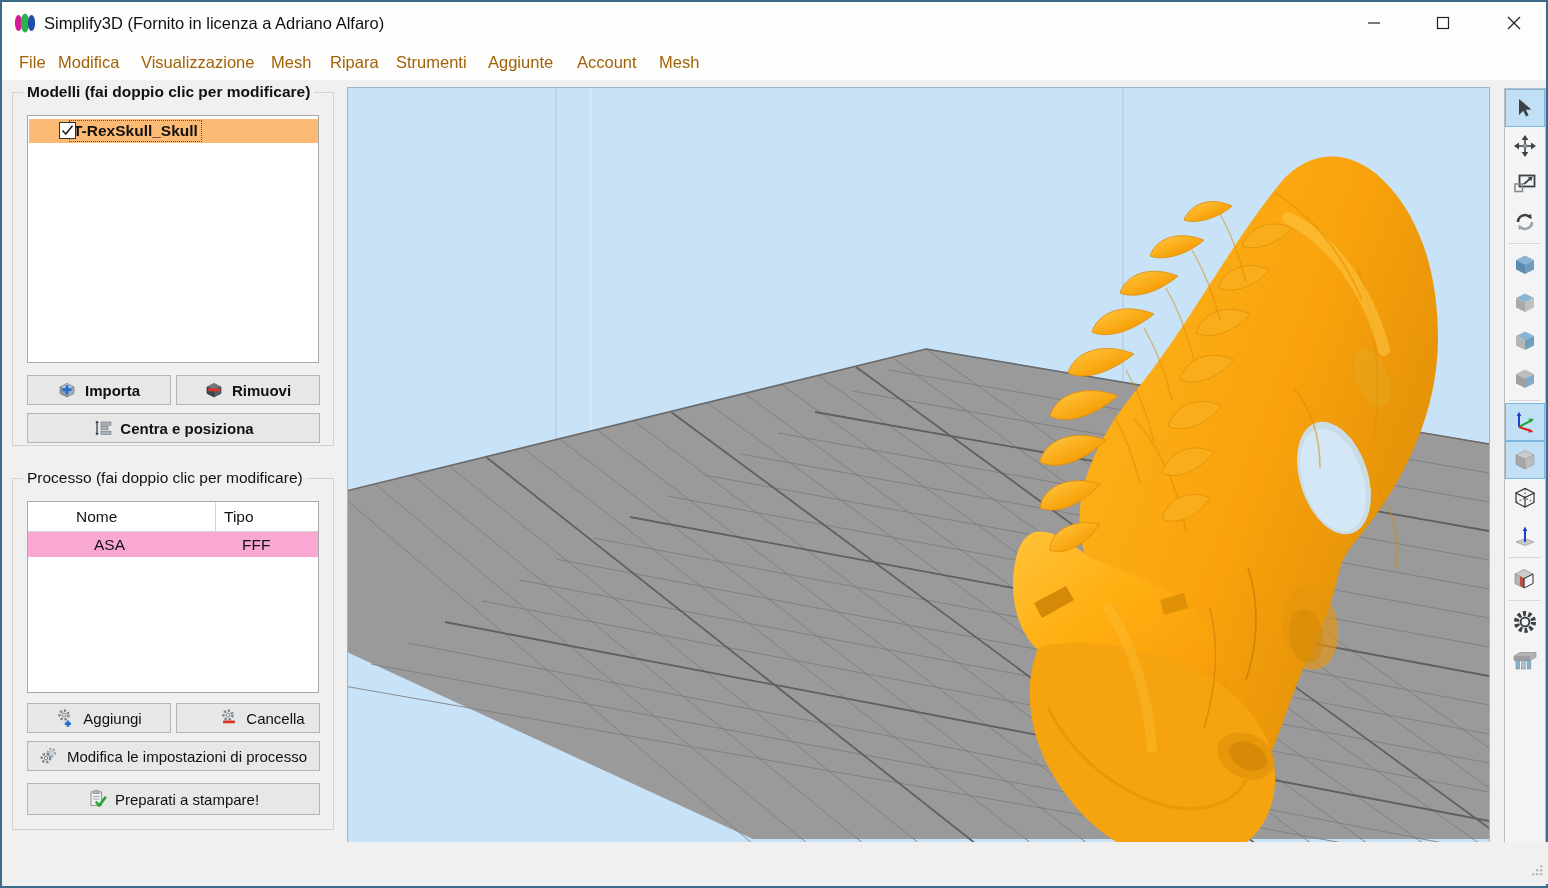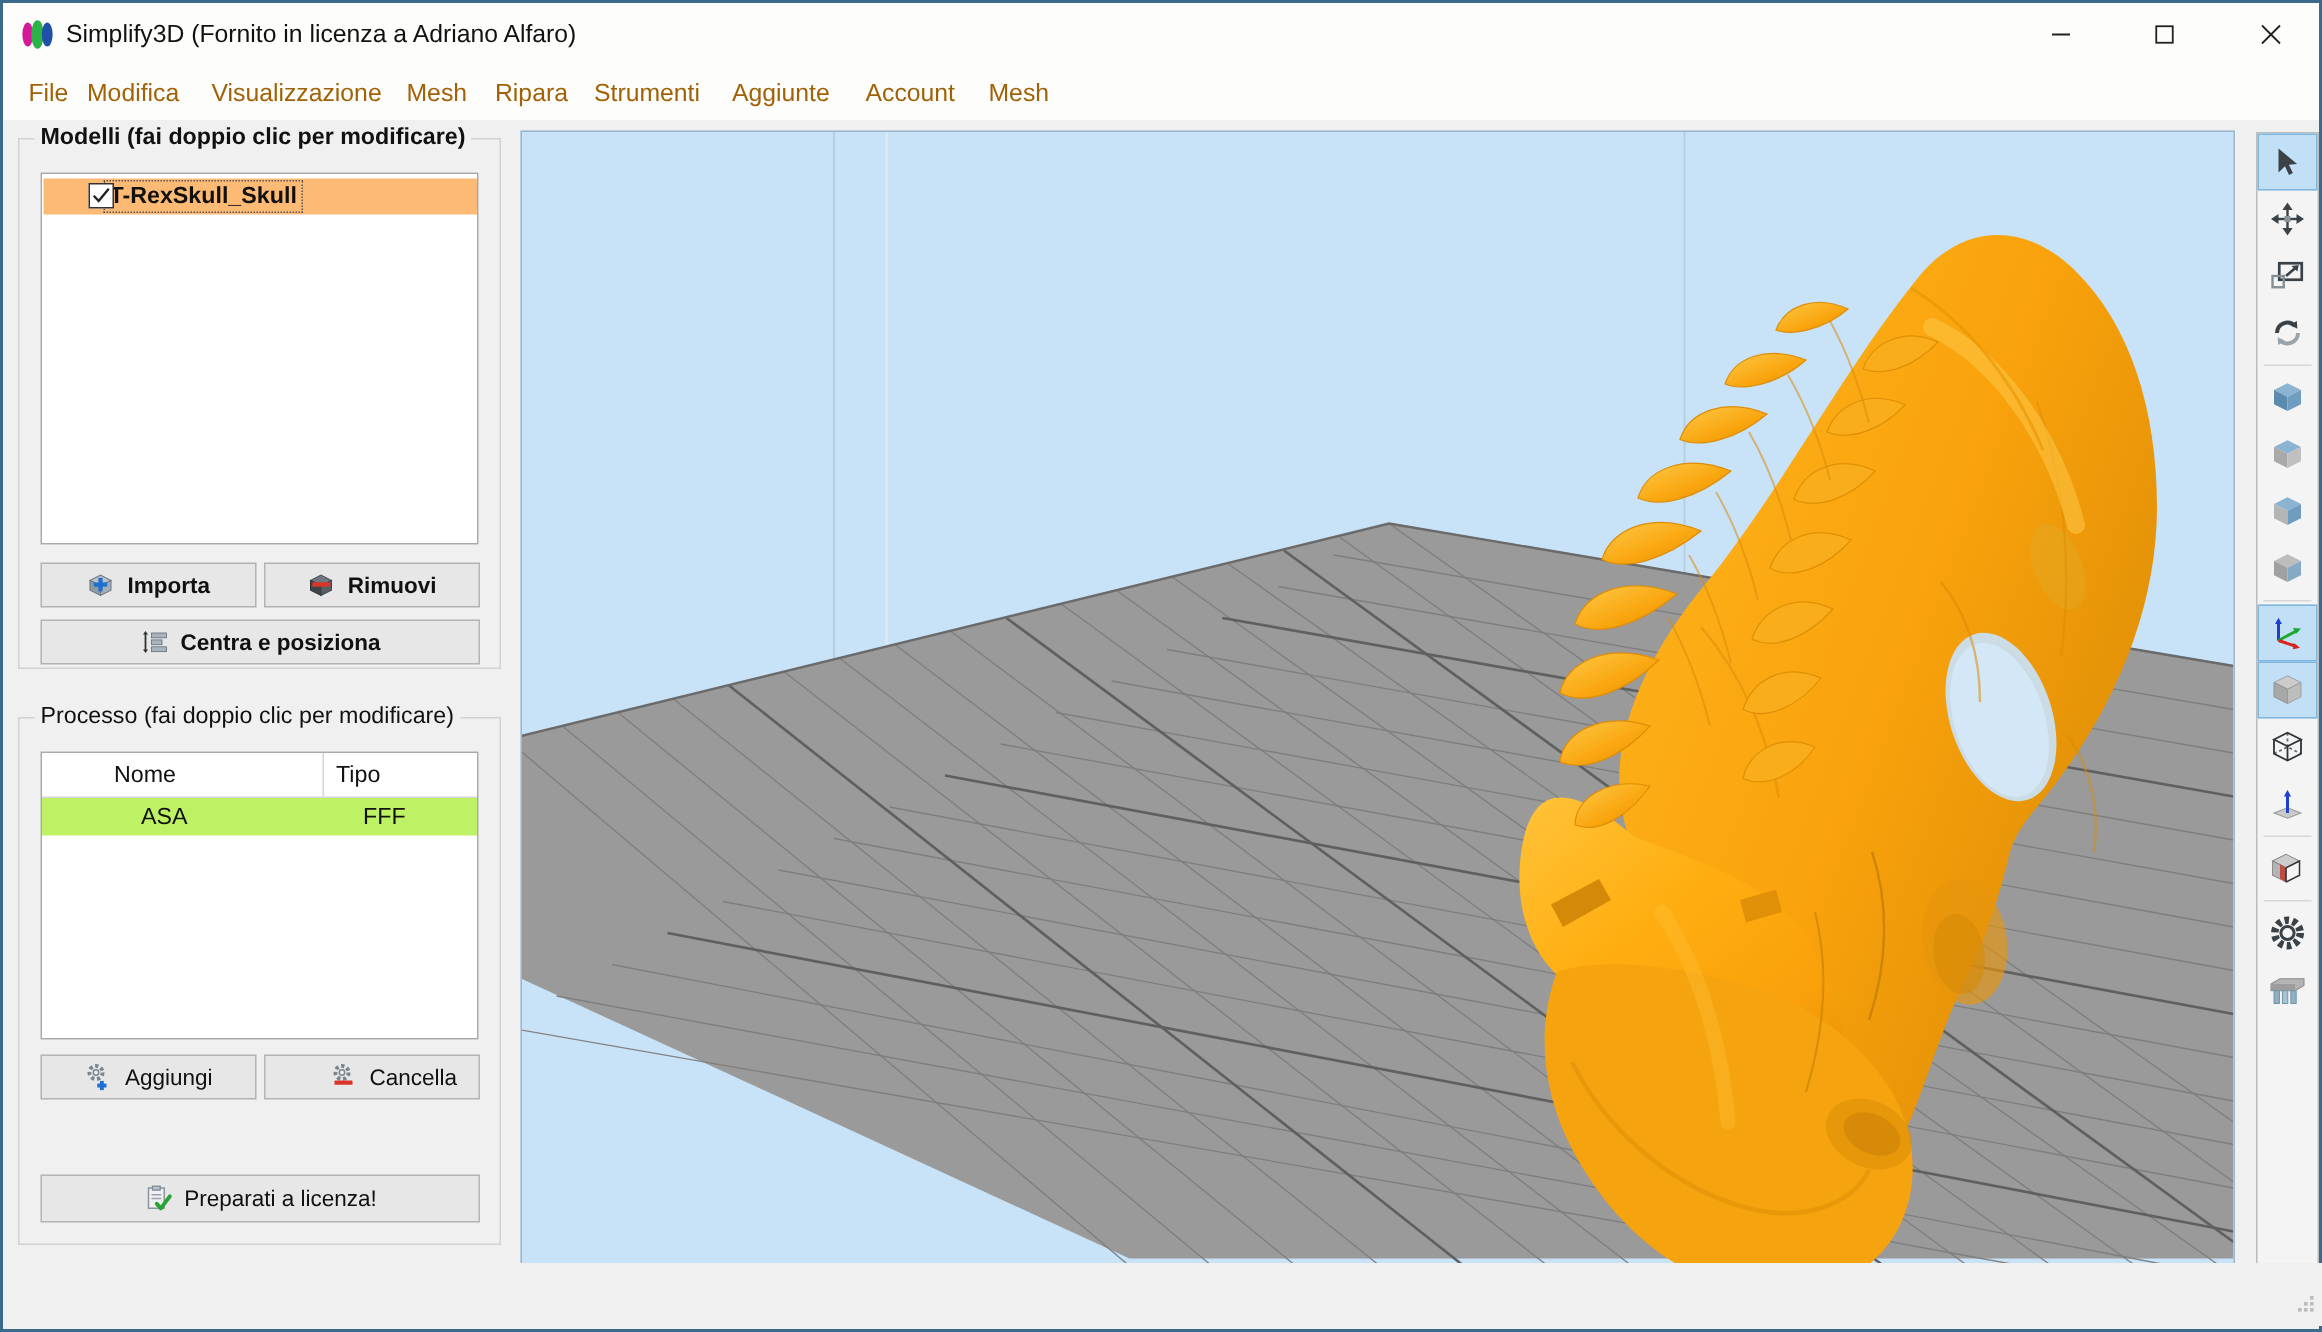--- a/index.html
+++ b/index.html
@@ -134,21 +134,21 @@
   }
   .tbl-head > div {
     font-size: 15.5px; color: #111;
     line-height: 29px; padding-left: 8px;
     box-sizing: border-box;
   }
   .col-name { width: 148px; border-right: 1px solid #d5d5d5; margin-left: 40px; }
   .col-type { flex: 1; }
   .tbl-row {
     display: flex; height: 25px;
-    background: #bef264;
+    background: #f9a8d4;
     cursor: default;
   }
   .tbl-row > div {
     font-size: 15.5px; color: #111;
     line-height: 25px; padding-left: 26px;
     box-sizing: border-box;
   }
   .tbl-row .col-name { width: 148px; border-right: none; }
 
   
@@ -342,32 +342,43 @@
         <span class="bico">
           <svg width="19" height="18" viewBox="0 0 19 18">
             <circle cx="8" cy="6" r="4.4" fill="none" stroke="#7b858d" stroke-width="2.6" stroke-dasharray="2.2 1.8"></circle>
             <circle cx="8" cy="6" r="1.8" fill="#f0f0f0" stroke="#7b858d" stroke-width="1"></circle>
             <rect x="3" y="11.4" width="12" height="2.8" rx="0.6" fill="#d9352b"></rect>
           </svg>
         </span>
         <span>Cancella</span>
       </div>
 
+      <div class="btn" id="btn-modifica">
+        <span class="bico">
+          <svg width="19" height="18" viewBox="0 0 19 18">
+            <circle cx="11.5" cy="5.5" r="3.6" fill="none" stroke="#9aa3ab" stroke-width="2.2" stroke-dasharray="2 1.6"></circle>
+            <circle cx="11.5" cy="5.5" r="1.4" fill="#f0f0f0" stroke="#9aa3ab" stroke-width="0.9"></circle>
+            <circle cx="6" cy="11" r="4.2" fill="none" stroke="#7b858d" stroke-width="2.5" stroke-dasharray="2.2 1.8"></circle>
+            <circle cx="6" cy="11" r="1.7" fill="#f0f0f0" stroke="#7b858d" stroke-width="1"></circle>
+          </svg>
+        </span>
+        <span>Modifica le impostazioni di processo</span>
+      </div>
 
       <div class="btn" id="btn-prepara">
         <span class="bico">
           <svg width="19" height="18" viewBox="0 0 19 18">
             <rect x="3" y="2" width="10.5" height="13.5" fill="#eef0f2" stroke="#8c959d" stroke-width="1"></rect>
             <rect x="5.6" y="0.8" width="5.2" height="2.6" fill="#b9c3cb" stroke="#7b858d" stroke-width="0.8"></rect>
             <line x1="5" y1="6.5" x2="11.5" y2="6.5" stroke="#9aa3ab" stroke-width="0.9"></line>
             <line x1="5" y1="9" x2="11.5" y2="9" stroke="#9aa3ab" stroke-width="0.9"></line>
             <polyline points="8.5,12.5 11.2,15.6 17.2,7.6" fill="none" stroke="#2aa336" stroke-width="2.6" stroke-linecap="round" stroke-linejoin="round"></polyline>
           </svg>
         </span>
-        <span>Preparati a licenza!</span>
+        <span>Preparati a stampare!</span>
       </div>
     </div>
   </div>
 
   <div id="viewport">
     <svg width="1141" height="756" viewBox="0 0 1141 756">
       <defs>
         <clipPath id="plateClip">
           <polygon points="-20,330 575,250 1141,330 1141,756 -20,756"></polygon>
         </clipPath>

